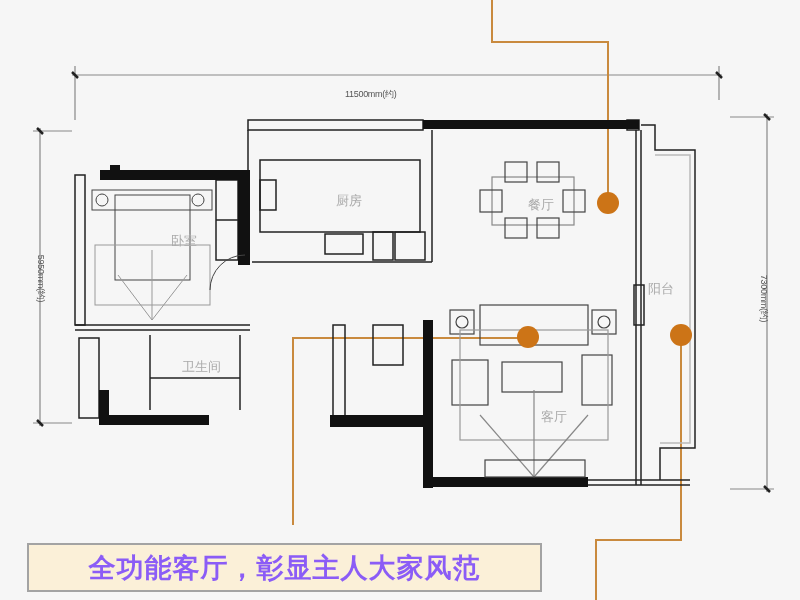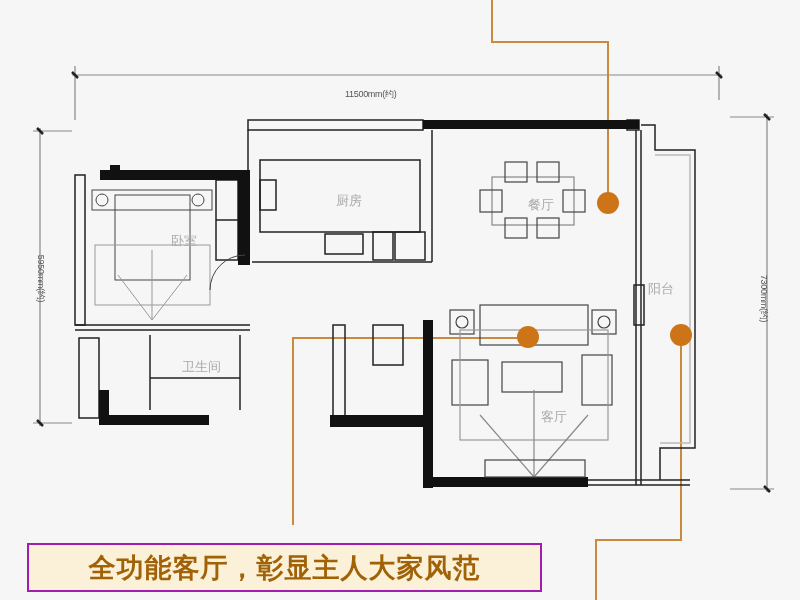--- a/index.html
+++ b/index.html
@@ -14,23 +14,23 @@
     position: absolute; font-size: 9px; color: #555;
     font-family: "Liberation Sans", sans-serif; letter-spacing: -0.3px;
     white-space: nowrap;
   }
   .room-label {
     position: absolute; font-size: 13px; color: #aaa;
     font-family: "DejaVu Sans", sans-serif; white-space: nowrap;
   }
   .caption {
     position: absolute; left: 27px; top: 543px; width: 515px; height: 49px;
-    background: #fbf0d8; border: 2px solid #a21caf; box-sizing: border-box;
+    background: #fbf0d8; border: 2px solid #a3a3a3; box-sizing: border-box;
     display: flex; align-items: center; justify-content: center;
-    font-size: 27px; color: #a16207; letter-spacing: 1px;
+    font-size: 27px; color: #8b5cf6; letter-spacing: 1px;
     font-family: "DejaVu Sans", sans-serif; font-weight: bold;
   }
   .hotspot {
     position: absolute; width: 22px; height: 22px; border-radius: 50%;
     background: #cc7417; cursor: pointer;
   }
 </style>
 </head>
 <body>
 

